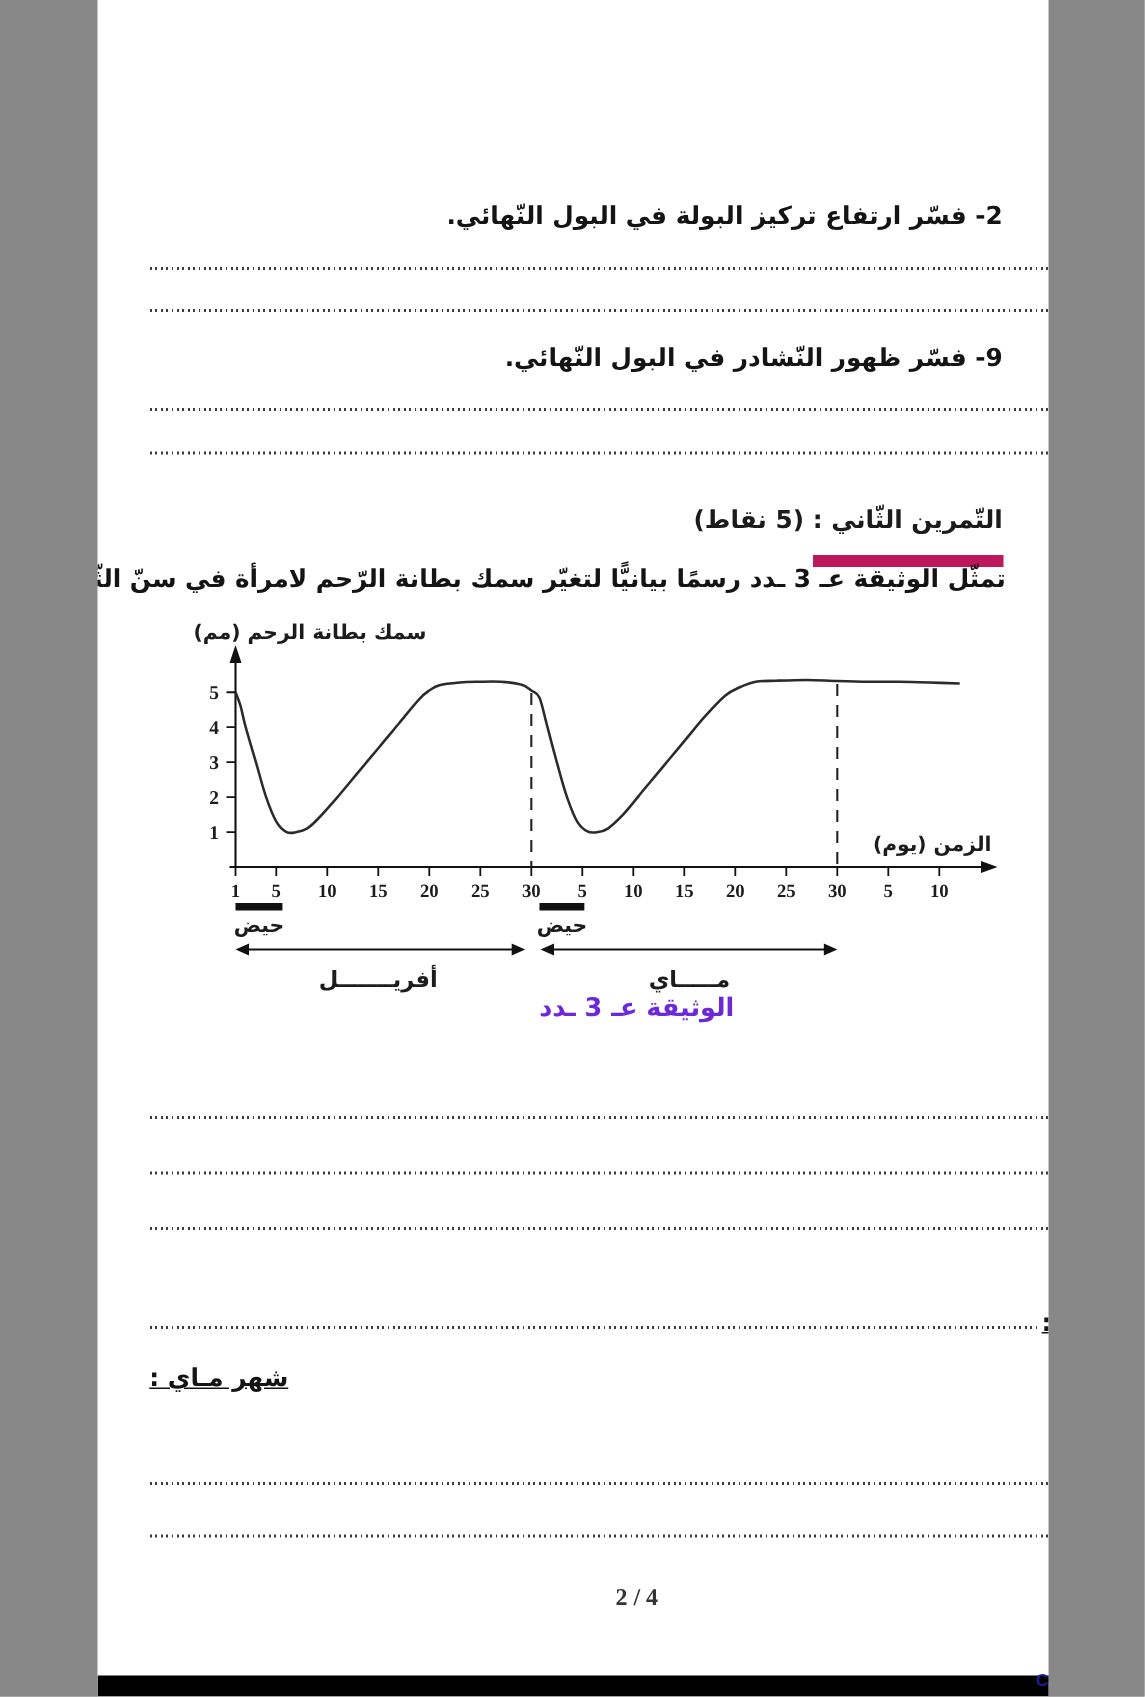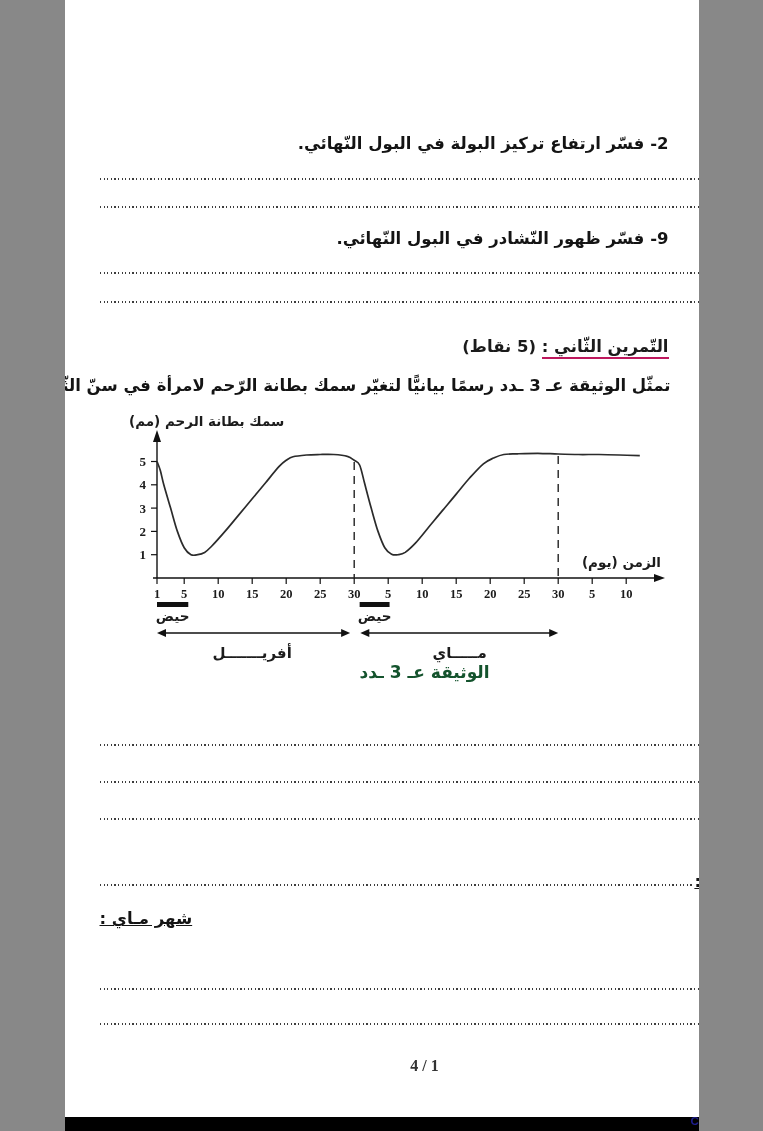--- a/index.html
+++ b/index.html
@@ -18,23 +18,23 @@
   }
   .fieldrow{
     position:absolute;left:35px;width:698px;direction:rtl;display:flex;align-items:flex-end;
   }
   .fieldrow .lbl{font-weight:700;font-size:16.5px;white-space:nowrap;color:#141414;text-decoration:underline;}
   .fieldrow .fill{
     flex:1;height:2px;margin-bottom:5px;
     background-image:repeating-linear-gradient(to right,#3c3c3c 0 1.2px,transparent 1.2px 3.6px);
   }
   .extitle{position:absolute;right:30px;direction:rtl;font-size:16.5px;font-weight:700;white-space:nowrap;}
-  .extitle .t{border-bottom:2px solid #be185d;padding-bottom:1px;}
+  .extitle .t{border-bottom:8px solid #be185d;padding-bottom:14px;}
   .caption{position:absolute;left:40px;width:640px;text-align:center;direction:rtl;
-           font-weight:800;font-size:17px;color:#14532d;}
+           font-weight:800;font-size:17px;color:#6d28d9;}
   .pagenum{position:absolute;left:300px;width:120px;top:1057px;text-align:center;
            font-family:"Liberation Serif",serif;font-weight:700;font-size:16px;color:#333;}
   .strip-right{position:absolute;left:738px;top:0;width:25px;height:1131px;background:#000;z-index:5;}
   .strip-bottom{position:absolute;left:0;top:1117px;width:763px;height:14px;background:#000;z-index:5;}
   .watermark{position:absolute;left:626px;top:1115px;width:137px;z-index:6;
              font-weight:900;font-size:11.5px;letter-spacing:-0.4px;color:#1d1d8f;
              font-family:"Liberation Sans",sans-serif;white-space:nowrap;}
   .logo{position:absolute;left:629px;top:1028px;z-index:1;}
   svg text{user-select:none;}
 </style>
@@ -131,21 +131,21 @@
     <span class="fill"></span>
   </div>
   <div class="fieldrow" style="top:909px;flex-direction:column;">
     <span class="lbl">شهر مـاي :</span>
     <span class="fill"></span>
   </div>
 
   <div class="dotline" style="top:988px;"></div>
   <div class="dotline" style="top:1023px;"></div>
 
-  <div class="pagenum">4 / 1</div>
+  <div class="pagenum">2 / 4</div>
 
   <svg class="logo" width="118" height="92" viewBox="0 0 118 92">
     <defs>
       <path id="arcp" d="M 16,62 A 44,44 0 0 1 102,60" fill="none"></path>
     </defs>
 
     <g fill="none" stroke-width="17">
       <path d="M 46.2,35.9 A 25.5,25.5 0 0 1 71.8,35.9" stroke="#f1b3c0"></path>
       <path d="M 71.8,35.9 A 25.5,25.5 0 0 1 83.5,58   " stroke="#f5cdc5"></path>
       <path d="M 83.5,58   A 25.5,25.5 0 0 1 71.8,80.1 " stroke="#f6e3a0"></path>

